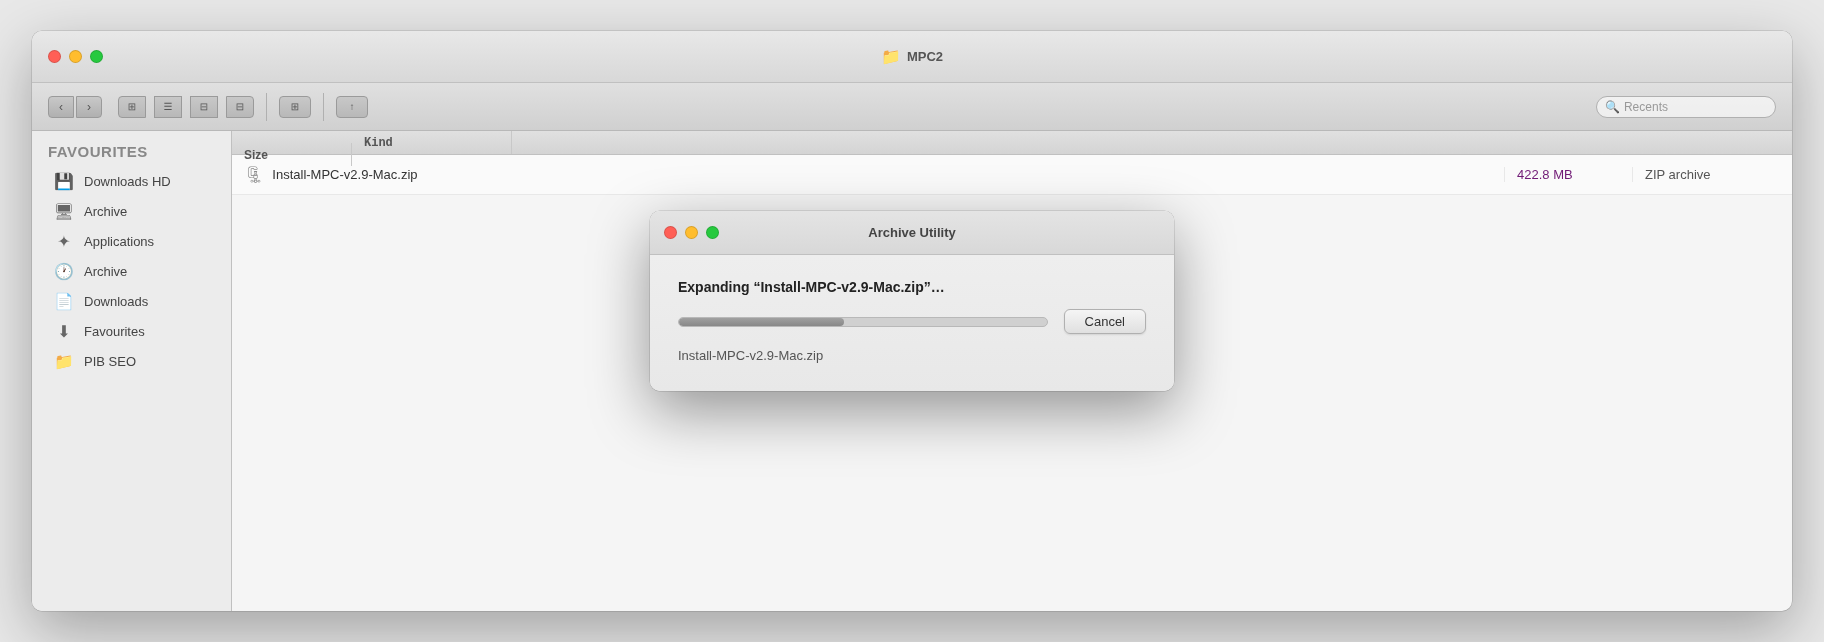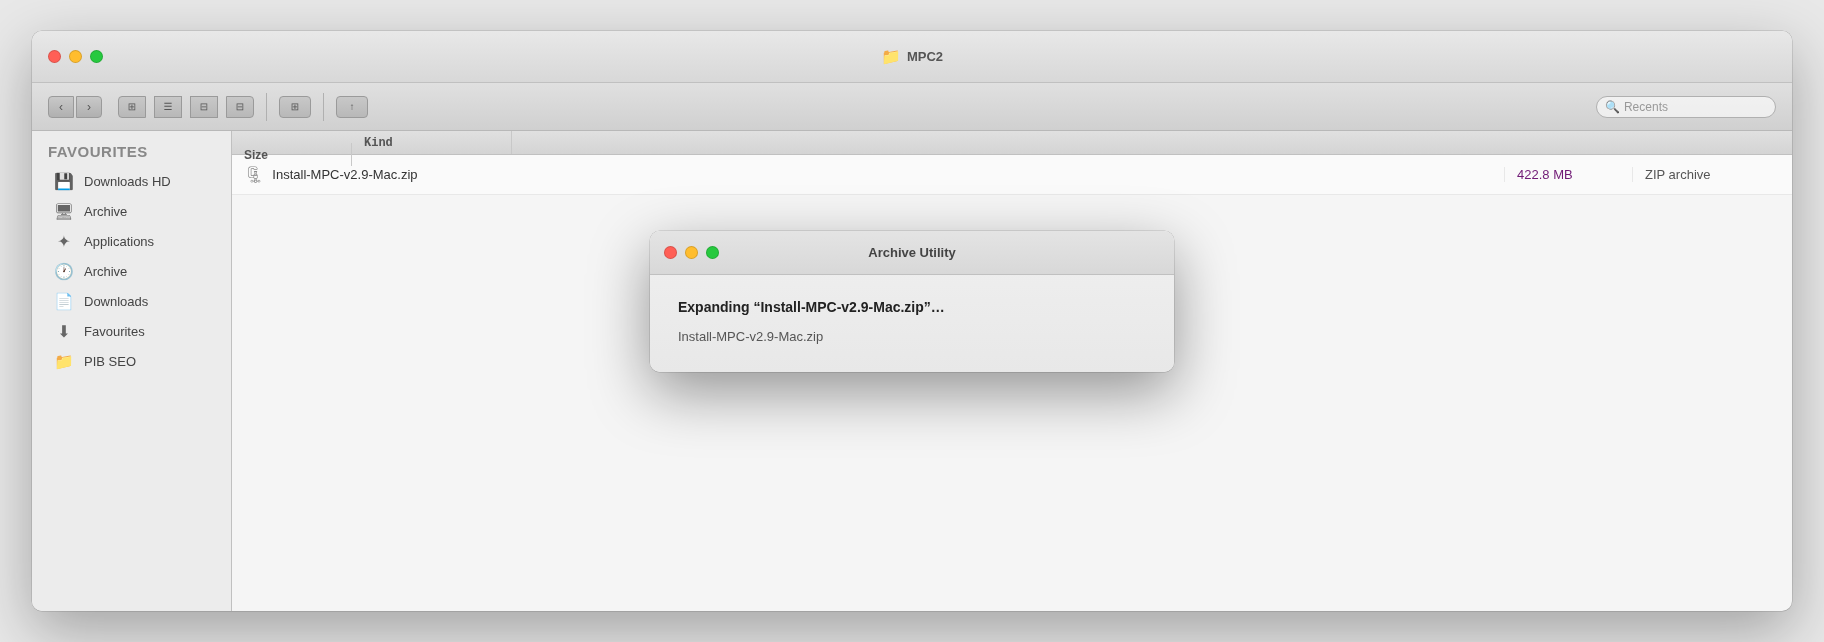--- a/index.html
+++ b/index.html
@@ -478,20 +478,26 @@
           <div class="dialog-traffic-light dtl-close"></div>
           <div class="dialog-traffic-light dtl-minimize"></div>
           <div class="dialog-traffic-light dtl-maximize"></div>
         </div>
         <div class="dialog-title">Archive Utility</div>
       </div>
 
       <div class="dialog-body">
         <div class="dialog-expanding-text">Expanding “Install-MPC-v2.9-Mac.zip”…</div>
 
+        <div class="progress-row">
+          <div class="progress-bar-container">
+            <div class="progress-bar-fill" style="width: 45%"></div>
+          </div>
+          <button class="cancel-button">Cancel</button>
+        </div>
 
         <div class="dialog-filename">Install-MPC-v2.9-Mac.zip</div>
       </div>
 
     </div>
   </div>
 
 </div>
 
 </body></html>

